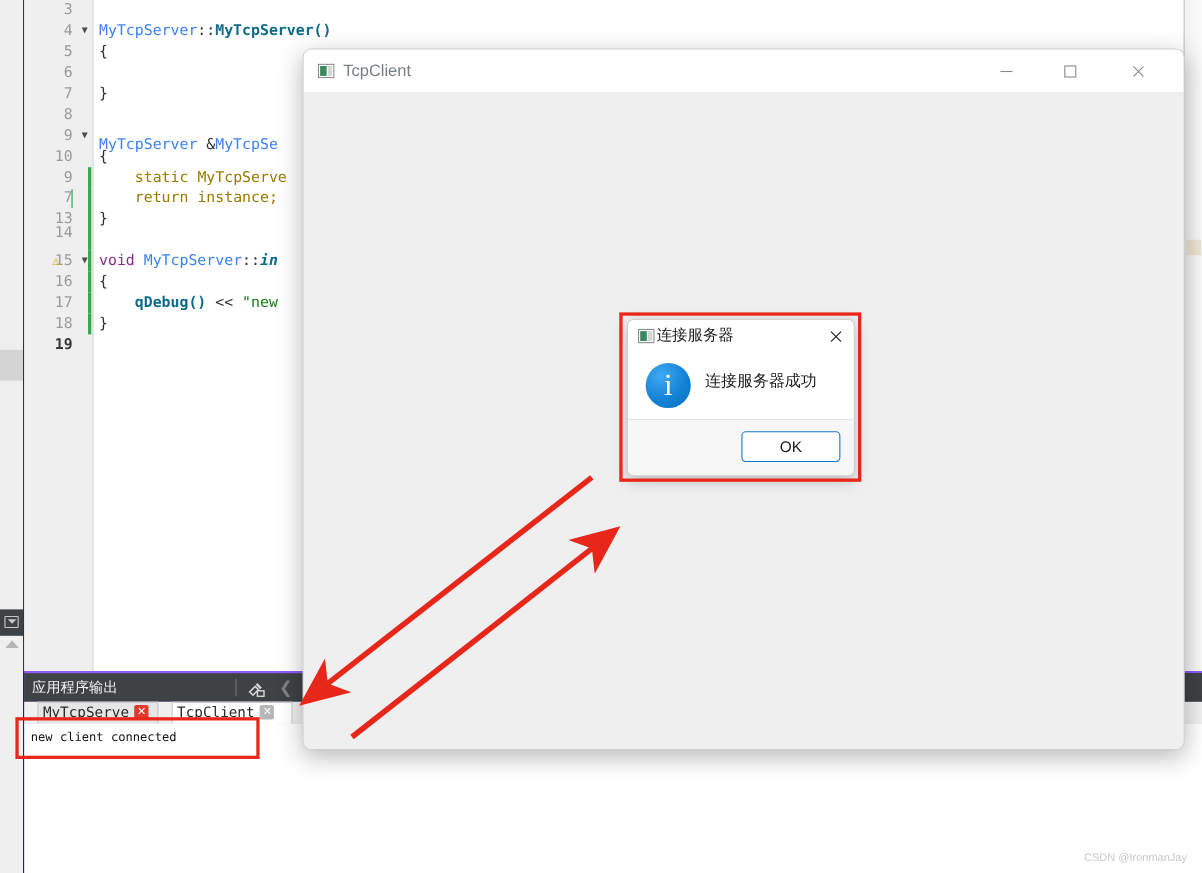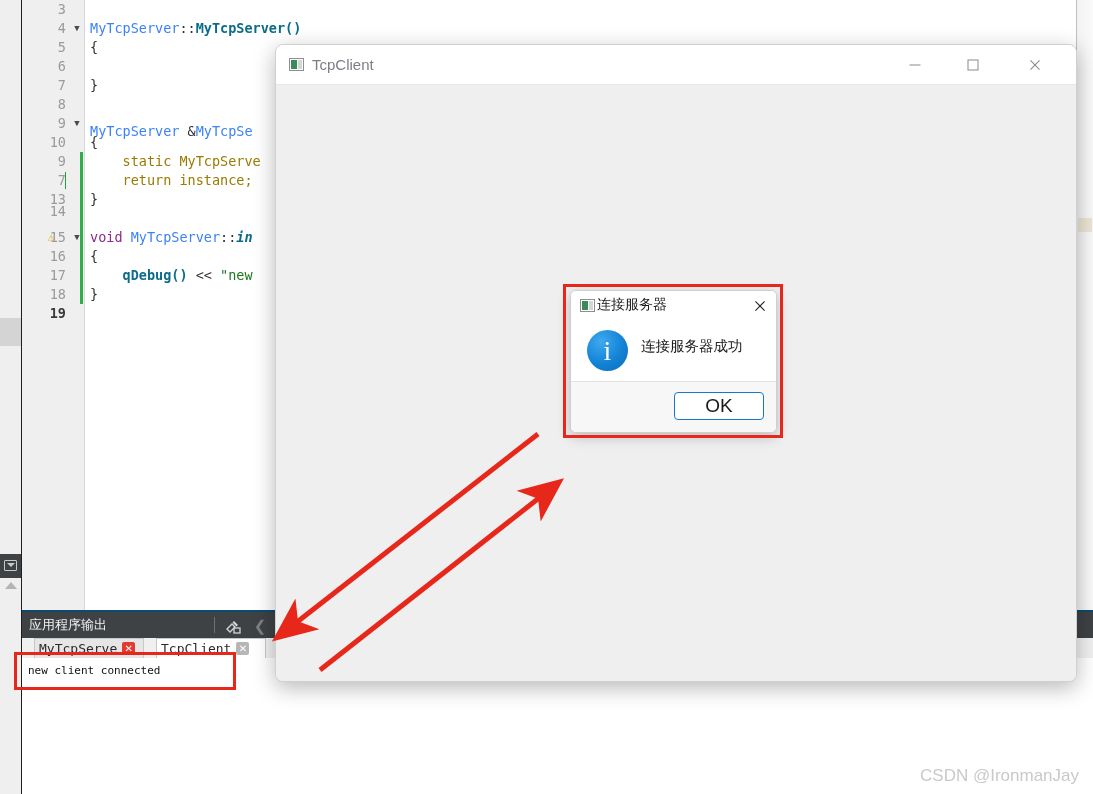--- a/index.html
+++ b/index.html
@@ -53,21 +53,21 @@
   .tok-plain{color:#303030;}
   .tok-str{color:#1a7a1a;}
   .tok-op{color:#303030;}
 
   
   .ov-track{position:absolute;right:0;top:0;width:16px;height:610px;
             background:linear-gradient(to right,#f2f2f2,#fafafa);border-left:1px solid #bfbfbf;}
   .ov-mark{position:absolute;right:1px;width:14px;height:14px;background:#ece5d4;}
 
   
-  .out-panel{position:absolute;left:21px;top:610px;right:0;height:184px;background:#0c4a6e;
+  .out-panel{position:absolute;left:21px;top:610px;right:0;height:184px;background:#8b5cf6;
              border-left:1px solid #1f1f1f;}
   .out-header{position:absolute;left:0;top:2px;right:0;height:26px;background:#3e4245;}
   .out-title{position:absolute;left:7px;top:2px;height:22px;line-height:22px;
              color:#f0f0f0;font-size:13px;font-family:"Liberation Sans",sans-serif;}
   .out-hdr-sep{position:absolute;left:192px;top:5px;width:1px;height:16px;background:#6d7174;}
   .broom{position:absolute;left:202px;top:5px;width:18px;height:17px;}
   .chev{position:absolute;top:3px;width:20px;height:21px;line-height:21px;text-align:center;
         color:#7c8083;font-size:15px;}
   .out-hdr-right-dark{position:absolute;right:0;top:2px;width:28px;height:26px;background:#3e4245;}
   .tabbar{position:absolute;left:0;top:28px;right:0;height:20px;background:#f0f0f0;border-bottom:1px solid #c8c8c8;}
@@ -117,27 +117,27 @@
   .mb-close .close-g:before,.mb-close .close-g:after{background:#1b1b1b;}
   .mb-content{position:absolute;left:0;top:29px;width:100%;height:62px;background:#ffffff;
               border-bottom:1px solid #e2e2e2;box-sizing:border-box;}
   .info-icon{position:absolute;left:16px;top:10px;width:41px;height:41px;border-radius:50%;
              background:radial-gradient(circle at 34% 28%,#3fa9f0 0%,#1383d6 55%,#0a6cb8 100%);}
   .info-icon .i{position:absolute;left:0;top:0;width:100%;height:100%;color:#ffffff;
                 font-family:"Liberation Serif",serif;font-size:28px;text-align:center;line-height:41px;}
   .mb-msg{position:absolute;left:70px;top:17px;font-size:14.5px;color:#1b1b1b;}
   .mb-footer{position:absolute;left:0;bottom:0;width:100%;height:50px;background:#f7f7f7;}
   .ok-btn{position:absolute;right:12px;top:10px;width:90px;height:28px;background:#ffffff;
-          border:1px solid #1878c8;border-radius:4px;color:#1b1b1b;font-size:19px;
+          border:1px solid #1878c8;border-radius:4px;color:#1b1b1b;font-size:14px;
           line-height:26px;text-align:center;box-sizing:border-box;cursor:pointer;}
 
   
   .ann-svg{position:absolute;left:0;top:0;width:1093px;height:794px;pointer-events:none;}
 
-  .watermark{position:absolute;right:14px;bottom:8px;color:#c9c9c9;font-size:17px;}
+  .watermark{position:absolute;right:14px;bottom:8px;color:#c9c9c9;font-size:10px;}
 </style>
 </head>
 <body>
 
 <div id="ide">
 
   <div class="side-strip"></div>
   <div class="side-tab" style="top:318px;"></div>
   <div class="side-dark-btn" style="top:554px;">
     <span class="glyph"></span>

